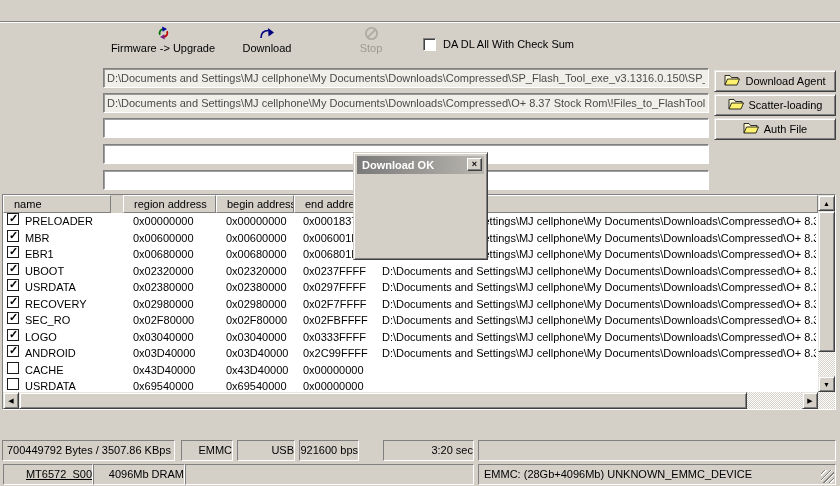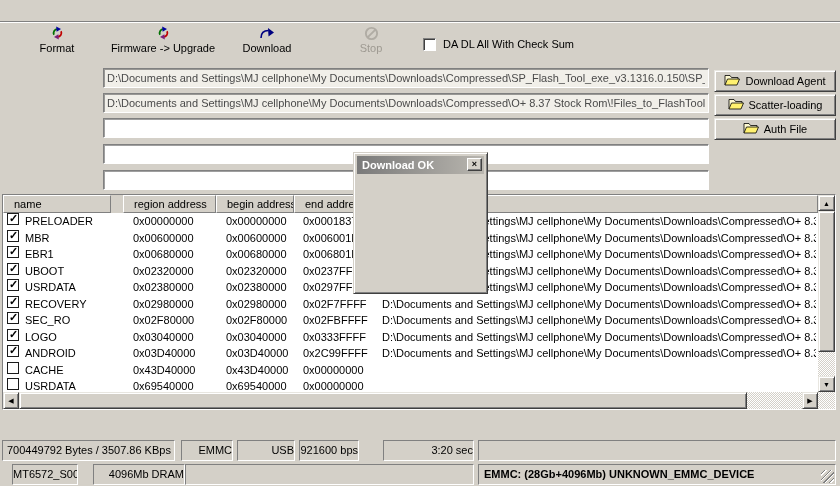--- a/index.html
+++ b/index.html
@@ -58,21 +58,21 @@
     background-size:2px 2px; background-position:0 0,1px 1px; }
   .vscroll { position:absolute; right:0; top:0; width:17px; bottom:17px; }
   .hscroll { position:absolute; left:0; bottom:0; right:17px; height:17px; }
   .sbtn { position:absolute; display:flex; align-items:center; justify-content:center;
           font-size:7px; color:#000; cursor:pointer; }
   .vscroll .sbtn { left:0; width:17px; height:16px; }
   .hscroll .sbtn { top:0; height:17px; width:16px; }
   .thumb { position:absolute; cursor:grab; }
   .corner { position:absolute; right:0; bottom:0; width:17px; height:17px; }
   
-  .dialog { position:absolute; left:353px; top:152px; width:135px; height:142px;
+  .dialog { position:absolute; left:353px; top:152px; width:135px; height:108px;
             background:#d4d0c8; border:1px solid; border-color:#d4d0c8 #404040 #404040 #d4d0c8;
             box-shadow: inset 1px 1px 0 #fff, inset -1px -1px 0 #808080; z-index:50; }
   .dtitle { position:absolute; left:3px; top:3px; right:3px; height:18px;
             background:linear-gradient(to right,#7a7a7a,#b9b6af);
             color:#fff; font-weight:bold; font-size:11px; line-height:18px;
             padding-left:5px; cursor:move; }
   .dclose { position:absolute; right:2px; top:2px; width:15px; height:13px;
             background:#d4d0c8; border:1px solid; border-color:#fff #404040 #404040 #fff;
             box-shadow:inset -1px -1px 0 #808080;
             font-size:9px; line-height:11px; text-align:center; color:#000;
@@ -82,47 +82,36 @@
   .scell { position:absolute; top:0; height:21px; background:#d4d0c8;
            border:1px solid; border-color:#808080 #fff #fff #808080;
            line-height:19px; text-align:right; overflow:hidden; white-space:nowrap; }
   .s1 { top:440px; } .s2 { top:464px; }
   .s1 .scell:nth-child(1){ left:2px;   width:173px; text-align:left; padding-left:4px; }
   .s1 .scell:nth-child(2){ left:181px; width:52px; }
   .s1 .scell:nth-child(3){ left:237px; width:58px; }
   .s1 .scell:nth-child(4){ left:299px; width:60px; }
   .s1 .scell:nth-child(5){ left:383px; width:91px; }
   .s1 .scell:nth-child(6){ left:478px; width:358px; }
-  .s2 .scell:nth-child(1){ left:12px;   width:66px; }
+  .s2 .scell:nth-child(1){ left:3px;   width:90px;text-decoration:underline; }
   .s2 .scell:nth-child(2){ left:93px;  width:92px; }
   .s2 .scell:nth-child(3){ left:185px; width:289px; }
-  .s2 .scell:nth-child(4){ left:478px; width:358px; text-align:left; padding-left:5px;font-weight:bold; }
+  .s2 .scell:nth-child(4){ left:478px; width:358px; text-align:left; padding-left:5px; }
   .grip { position:absolute; right:1px; bottom:1px; width:13px; height:13px;
           background: repeating-linear-gradient(-45deg, transparent 0 2px, #fff 2px 3px, #808080 3px 4px);
           cursor:nwse-resize; }
 </style>
 </head>
 <body>
 
 <div class="app">
 
   <div class="top-strip"></div>
 
   <div class="toolbar">
-    <div class="tool" style="left:28px;width:58px">
-      <span class="ticon">
-        <svg width="15" height="14" viewBox="0 0 16 16">
-          <path d="M4 10 A4.5 4.5 0 0 1 8 3.5" fill="none" stroke="#007000" stroke-width="2"></path>
-          <path d="M12 6 A4.5 4.5 0 0 1 8 12.5" fill="none" stroke="#c00000" stroke-width="2"></path>
-          <polygon points="6.5,0.5 12,3.5 7,6.5" fill="#0000a0"></polygon>
-          <polygon points="9.5,15.5 4,12.5 9,9.5" fill="#7a1f7a"></polygon>
-        </svg>
-      </span>
-      <span class="tlabel">Format</span>
-    </div>
     <div class="tool" style="left:102px;width:122px">
       <span class="ticon">
         <svg width="15" height="14" viewBox="0 0 16 16">
           <path d="M4 10 A4.5 4.5 0 0 1 8 3.5" fill="none" stroke="#007000" stroke-width="2"></path>
           <path d="M12 6 A4.5 4.5 0 0 1 8 12.5" fill="none" stroke="#c00000" stroke-width="2"></path>
           <polygon points="6.5,0.5 12,3.5 7,6.5" fill="#0000a0"></polygon>
           <polygon points="9.5,15.5 4,12.5 9,9.5" fill="#7a1f7a"></polygon>
         </svg>
       </span>
       <span class="tlabel">Firmware -&gt; Upgrade</span>

